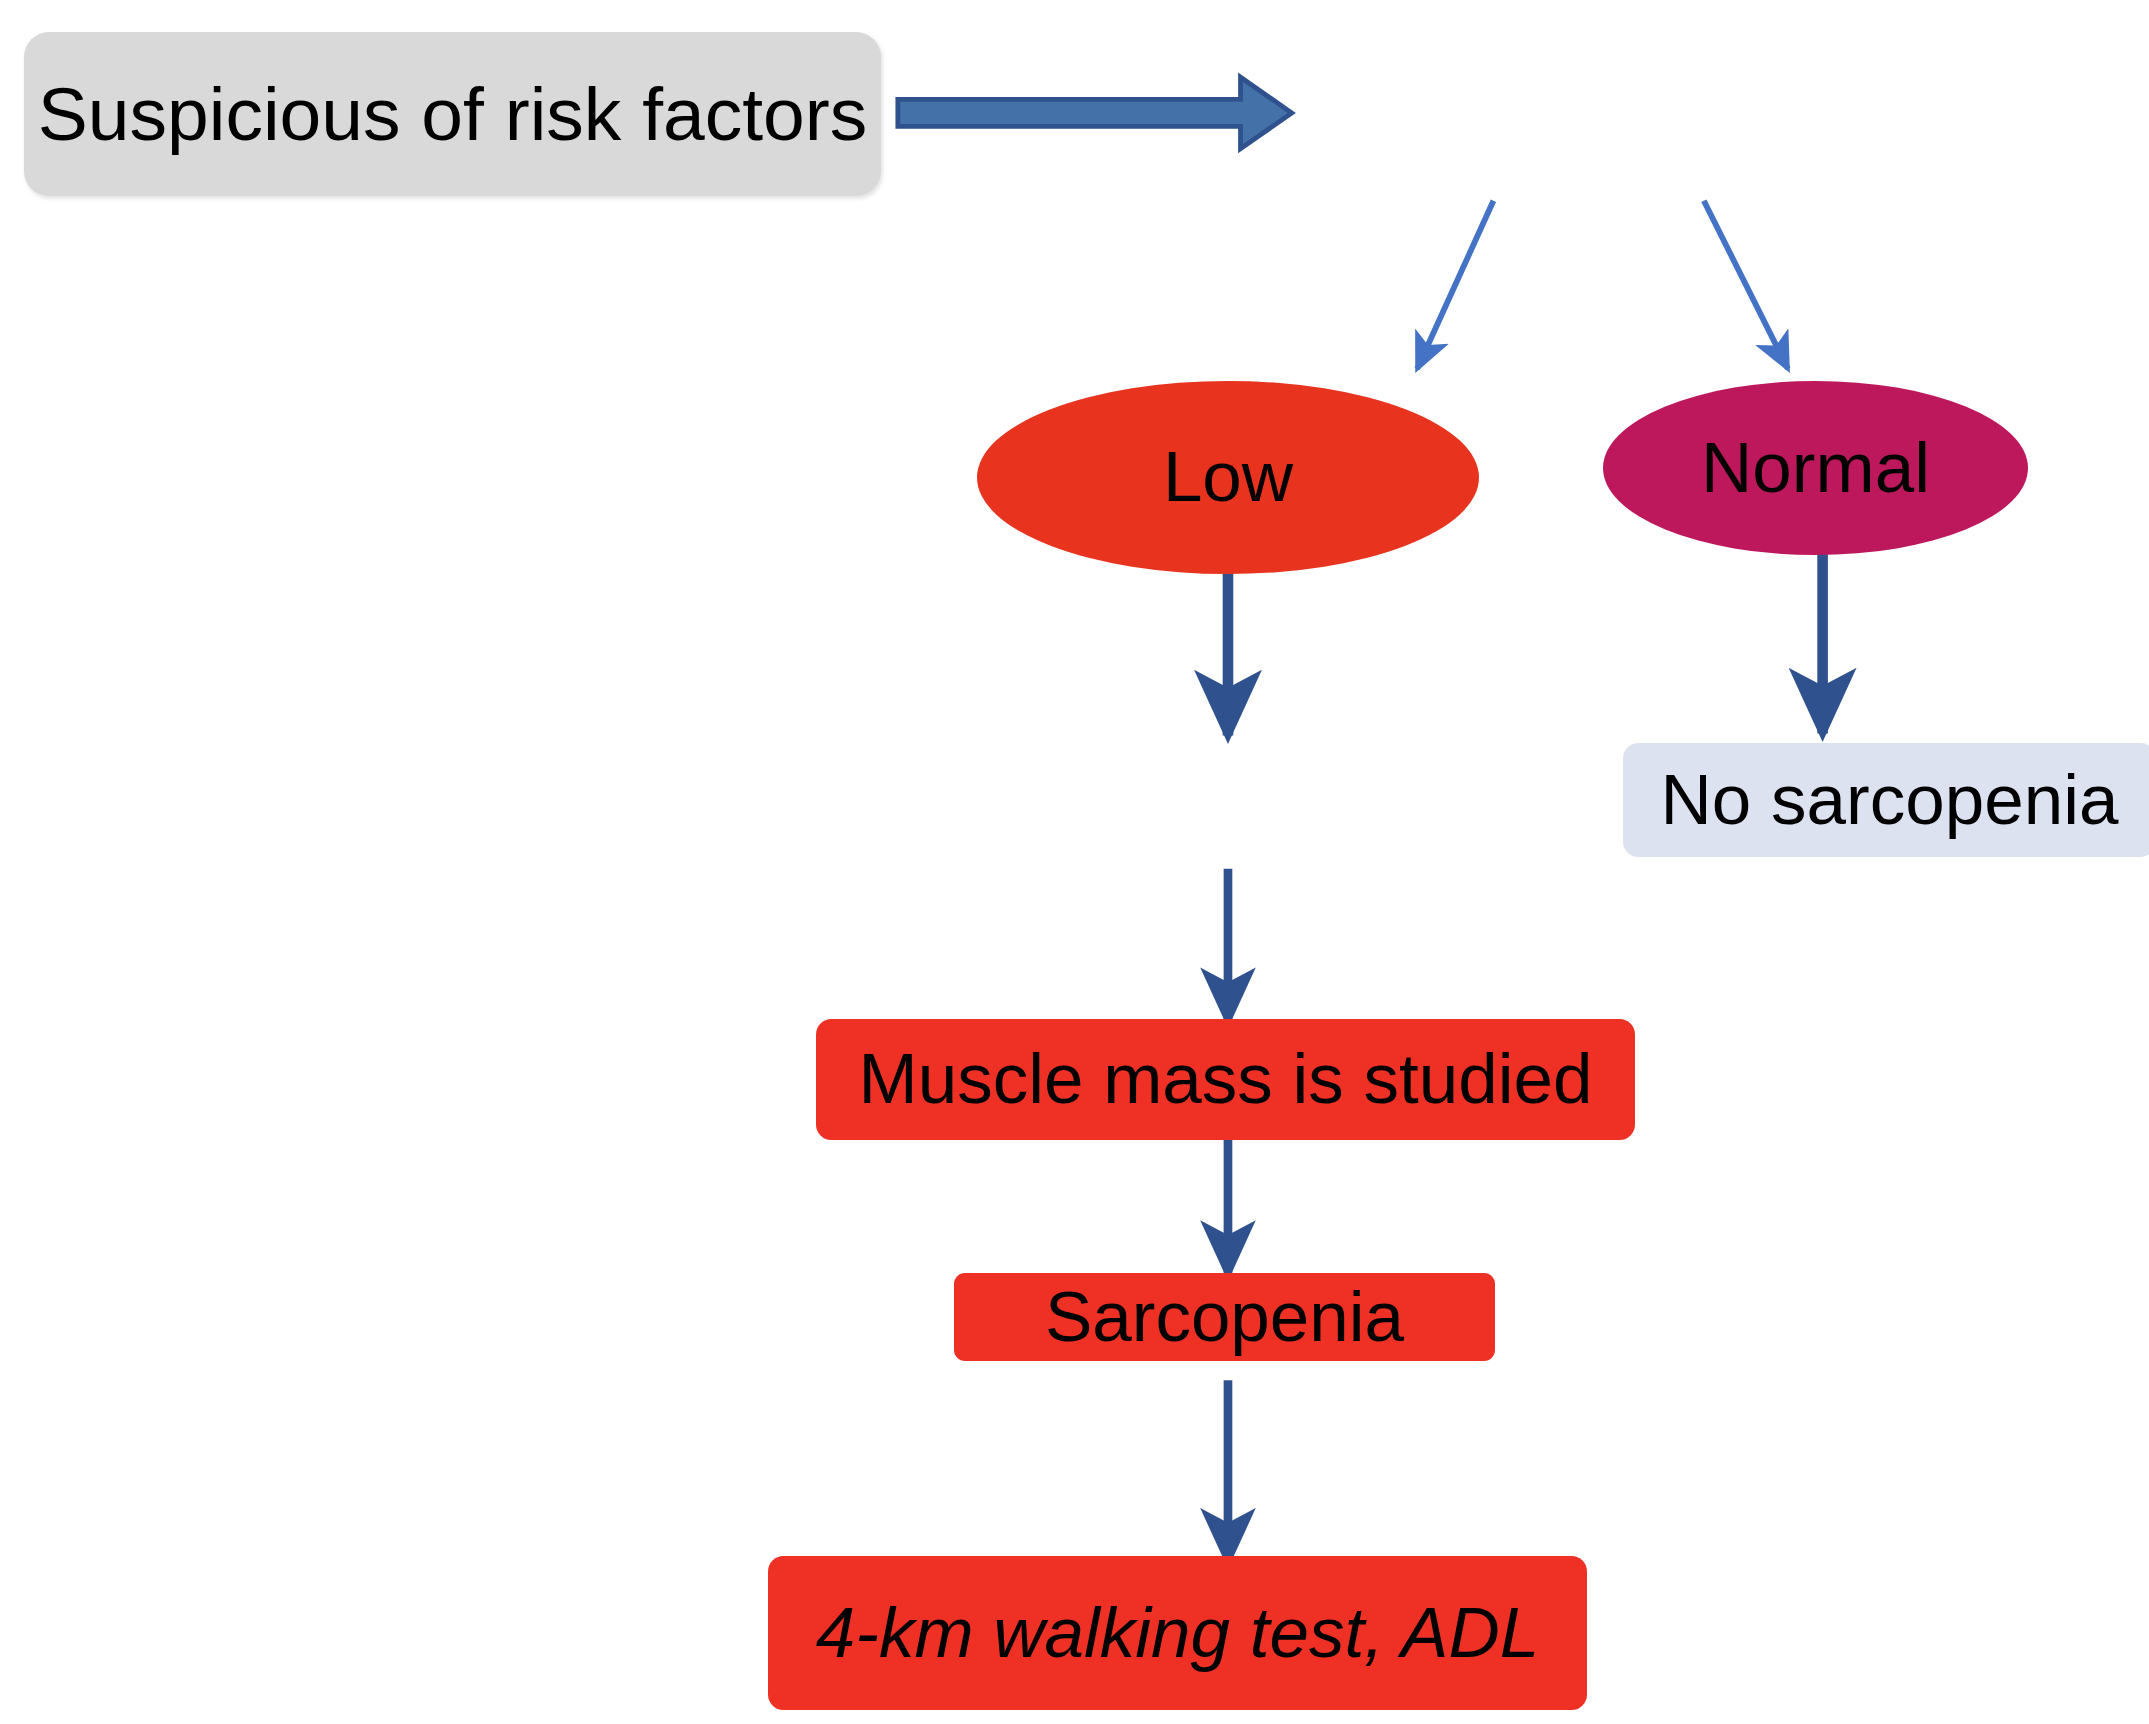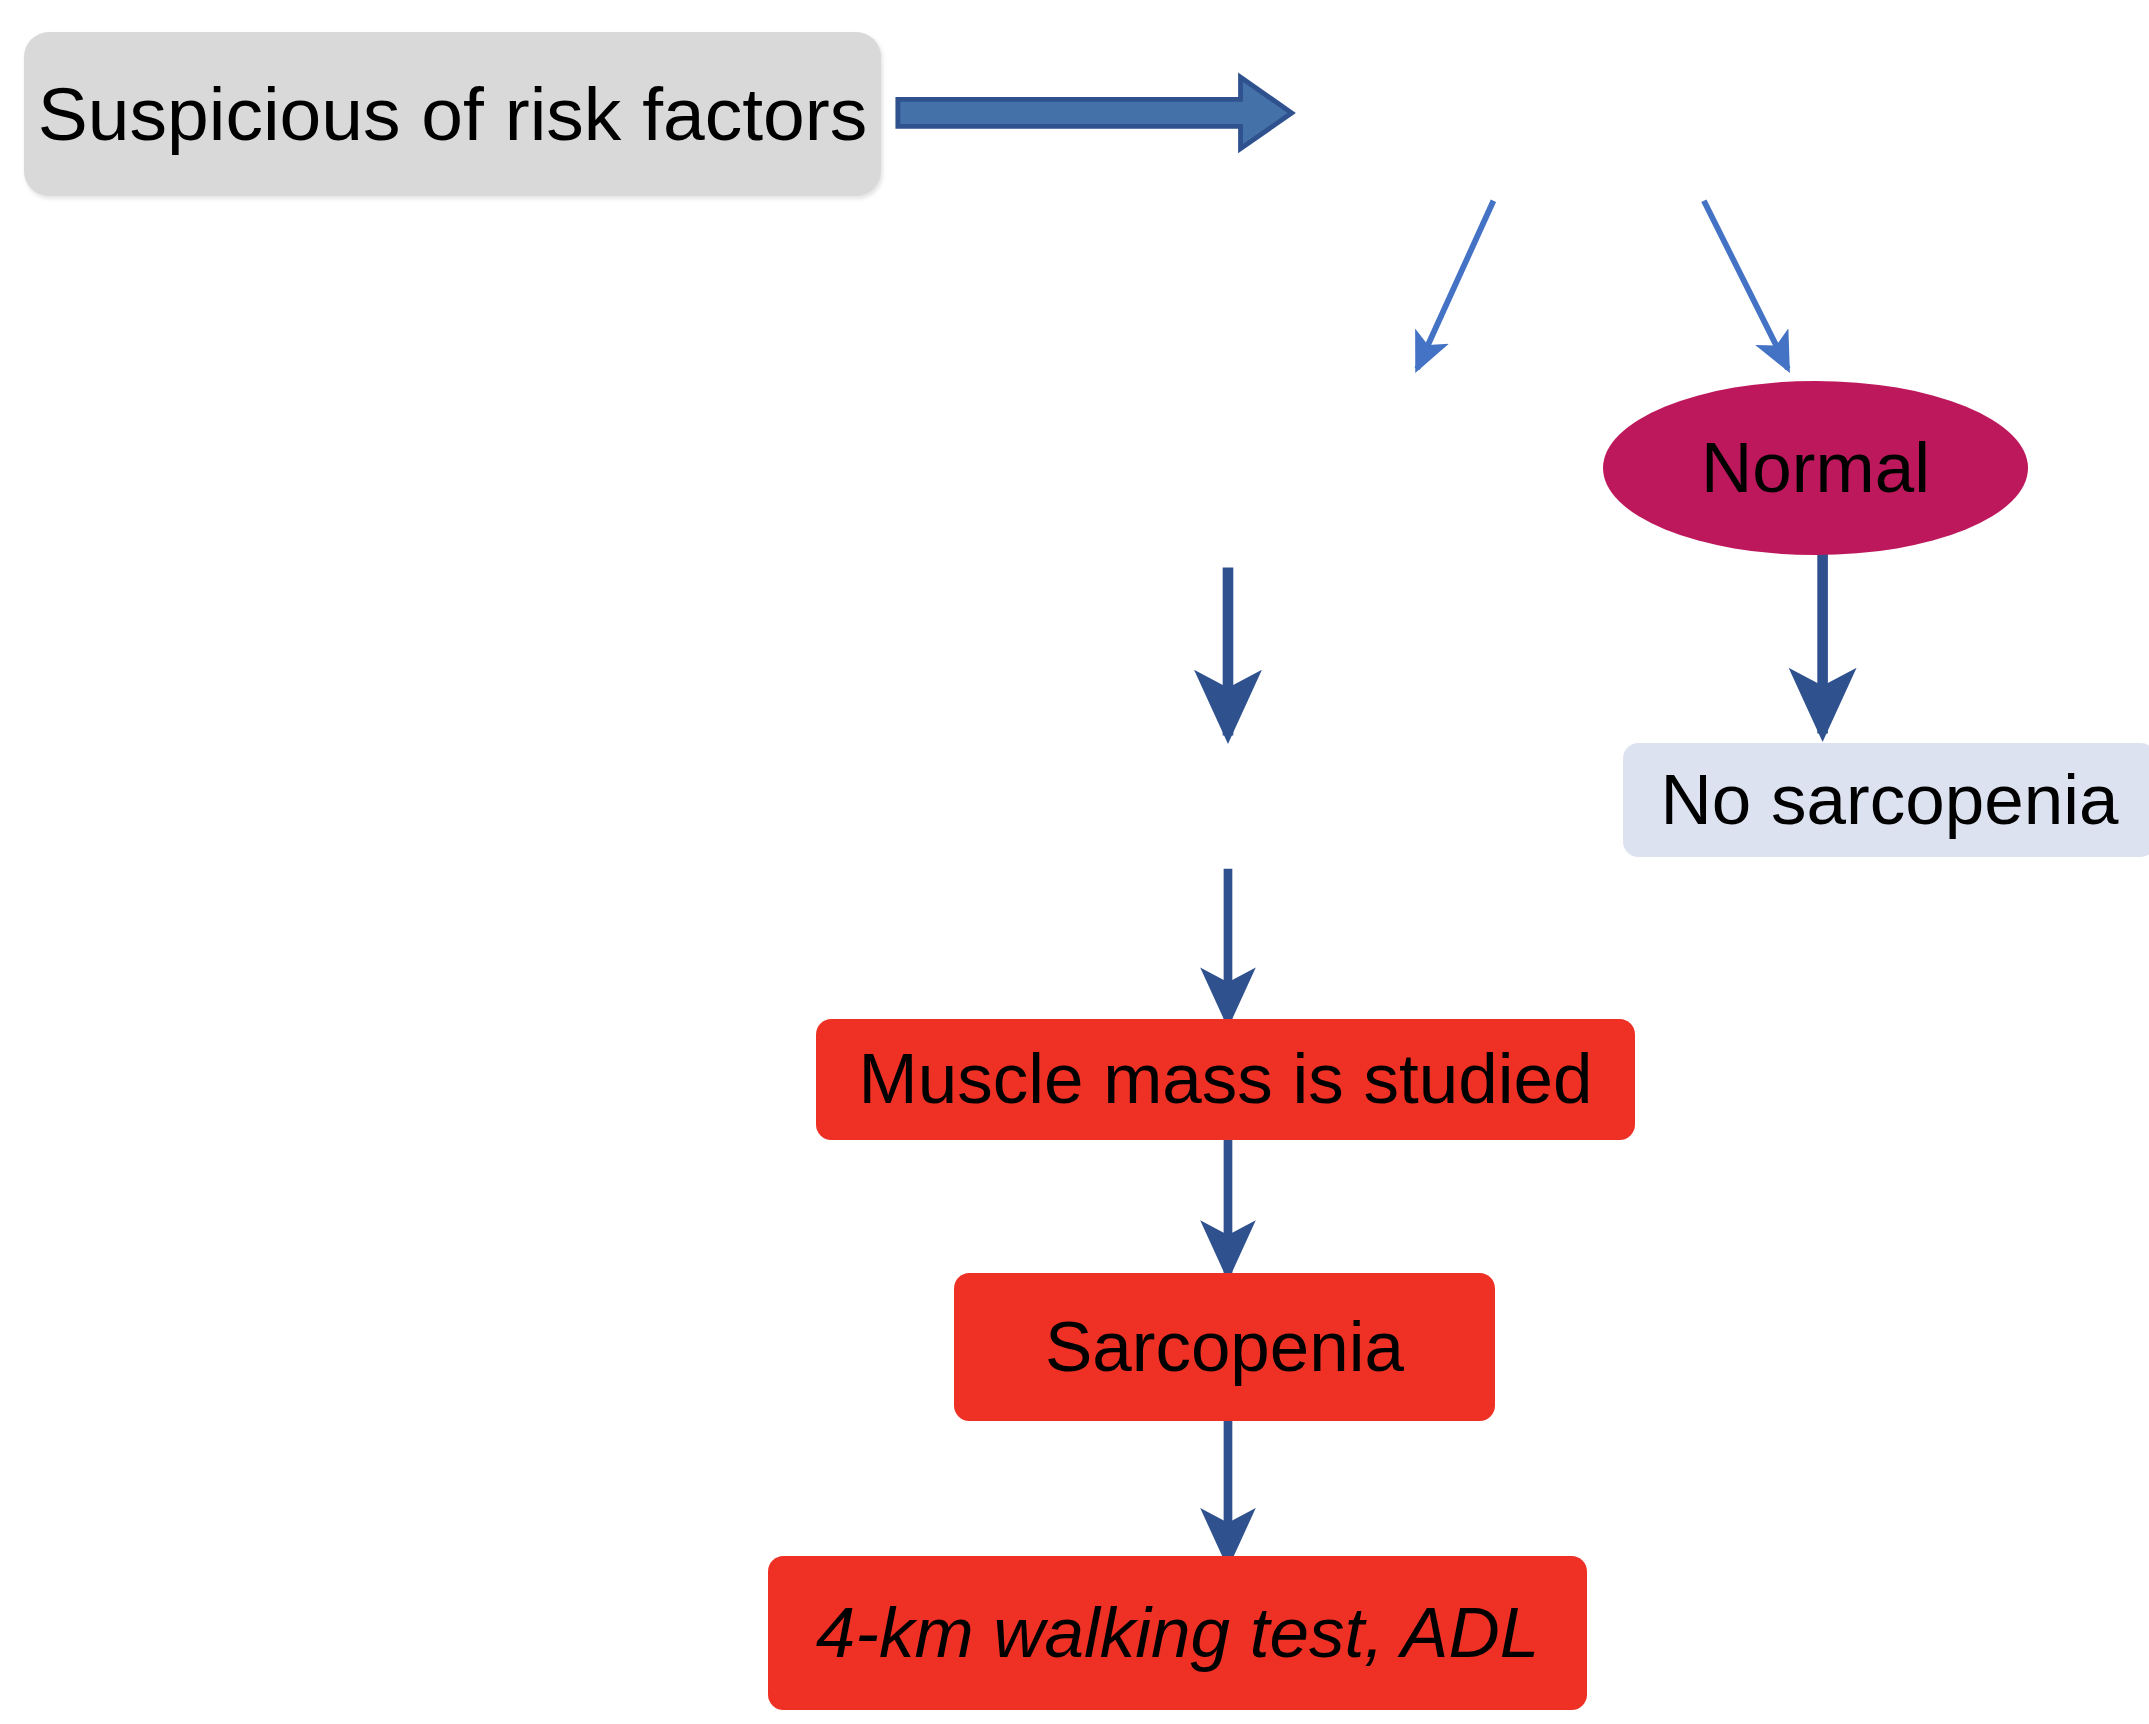--- a/index.html
+++ b/index.html
@@ -118,35 +118,38 @@
     <g>
       <line x1="1272" y1="1430" x2="1272" y2="1618" stroke="#2F528F" stroke-width="9" marker-end="url(#thinheaddark)"></line>
     </g>
   </svg>
 
   <div class="node box-gray fs-xl" style="left:24px; top:32px; width:857px; height:164px;">
     <span class="node-text">Suspicious of risk factors</span>
   </div>
 
 
+  <div class="node ellipse-red fs-lg" style="left:977px; top:381px; width:502px; height:193px;">
+    <span class="node-text">Low</span>
+  </div>
 
   <div class="node ellipse-bluegray fs-lg" style="left:1603px; top:381px; width:425px; height:174px;">
     <span class="node-text">Normal</span>
   </div>
 
 
   <div class="node box-bluegray fs-lg" style="left:1601px; top:743px; width:533px; height:114px;">
     <span class="node-text">No sarcopenia</span>
   </div>
 
   <div class="node box-red fs-lg" style="left:816px; top:1019px; width:819px; height:121px;">
     <span class="node-text">Muscle mass is studied</span>
   </div>
 
-  <div class="node box-red fs-lg" style="left:954px; top:1273px; width:541px; height:148px;">
+  <div class="node box-red fs-lg" style="left:954px; top:1273px; width:541px; height:88px;border-radius:11px;">
     <span class="node-text">Sarcopenia</span>
   </div>
 
   <div class="node box-red fs-lg" style="left:768px; top:1556px; width:819px; height:154px;font-style:italic;">
     <span class="node-text">4-km walking test, ADL</span>
   </div>
 
 </div>
 
 

